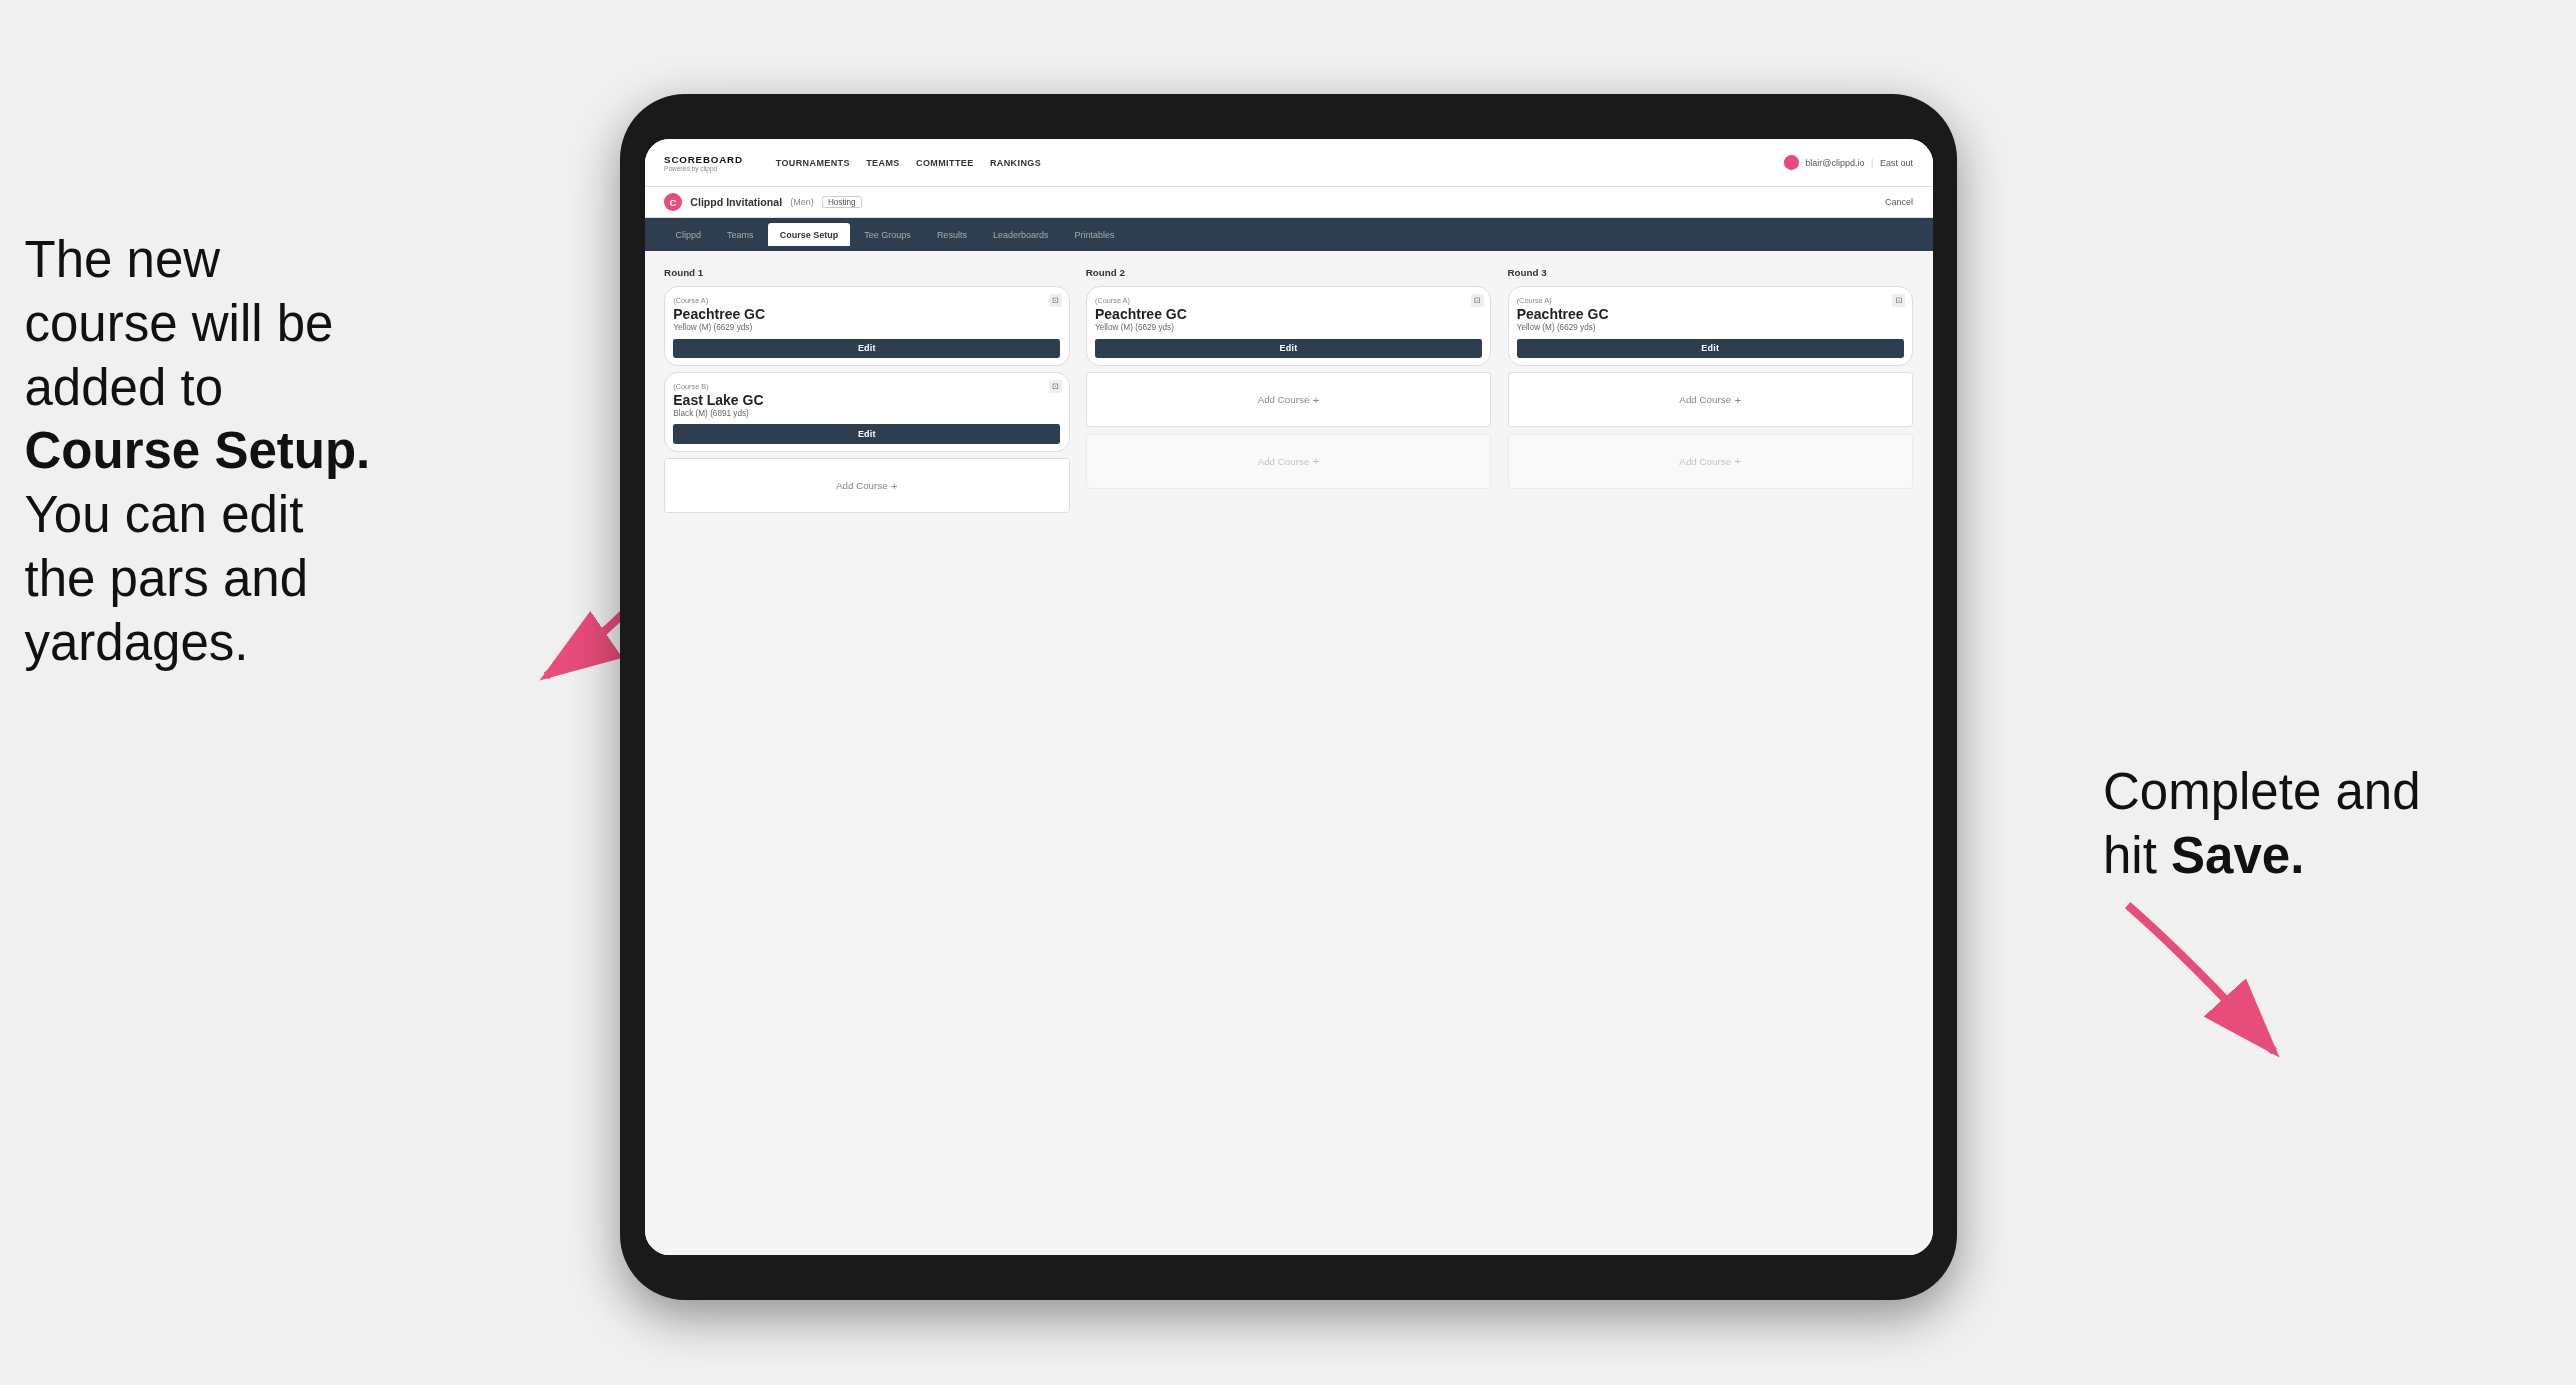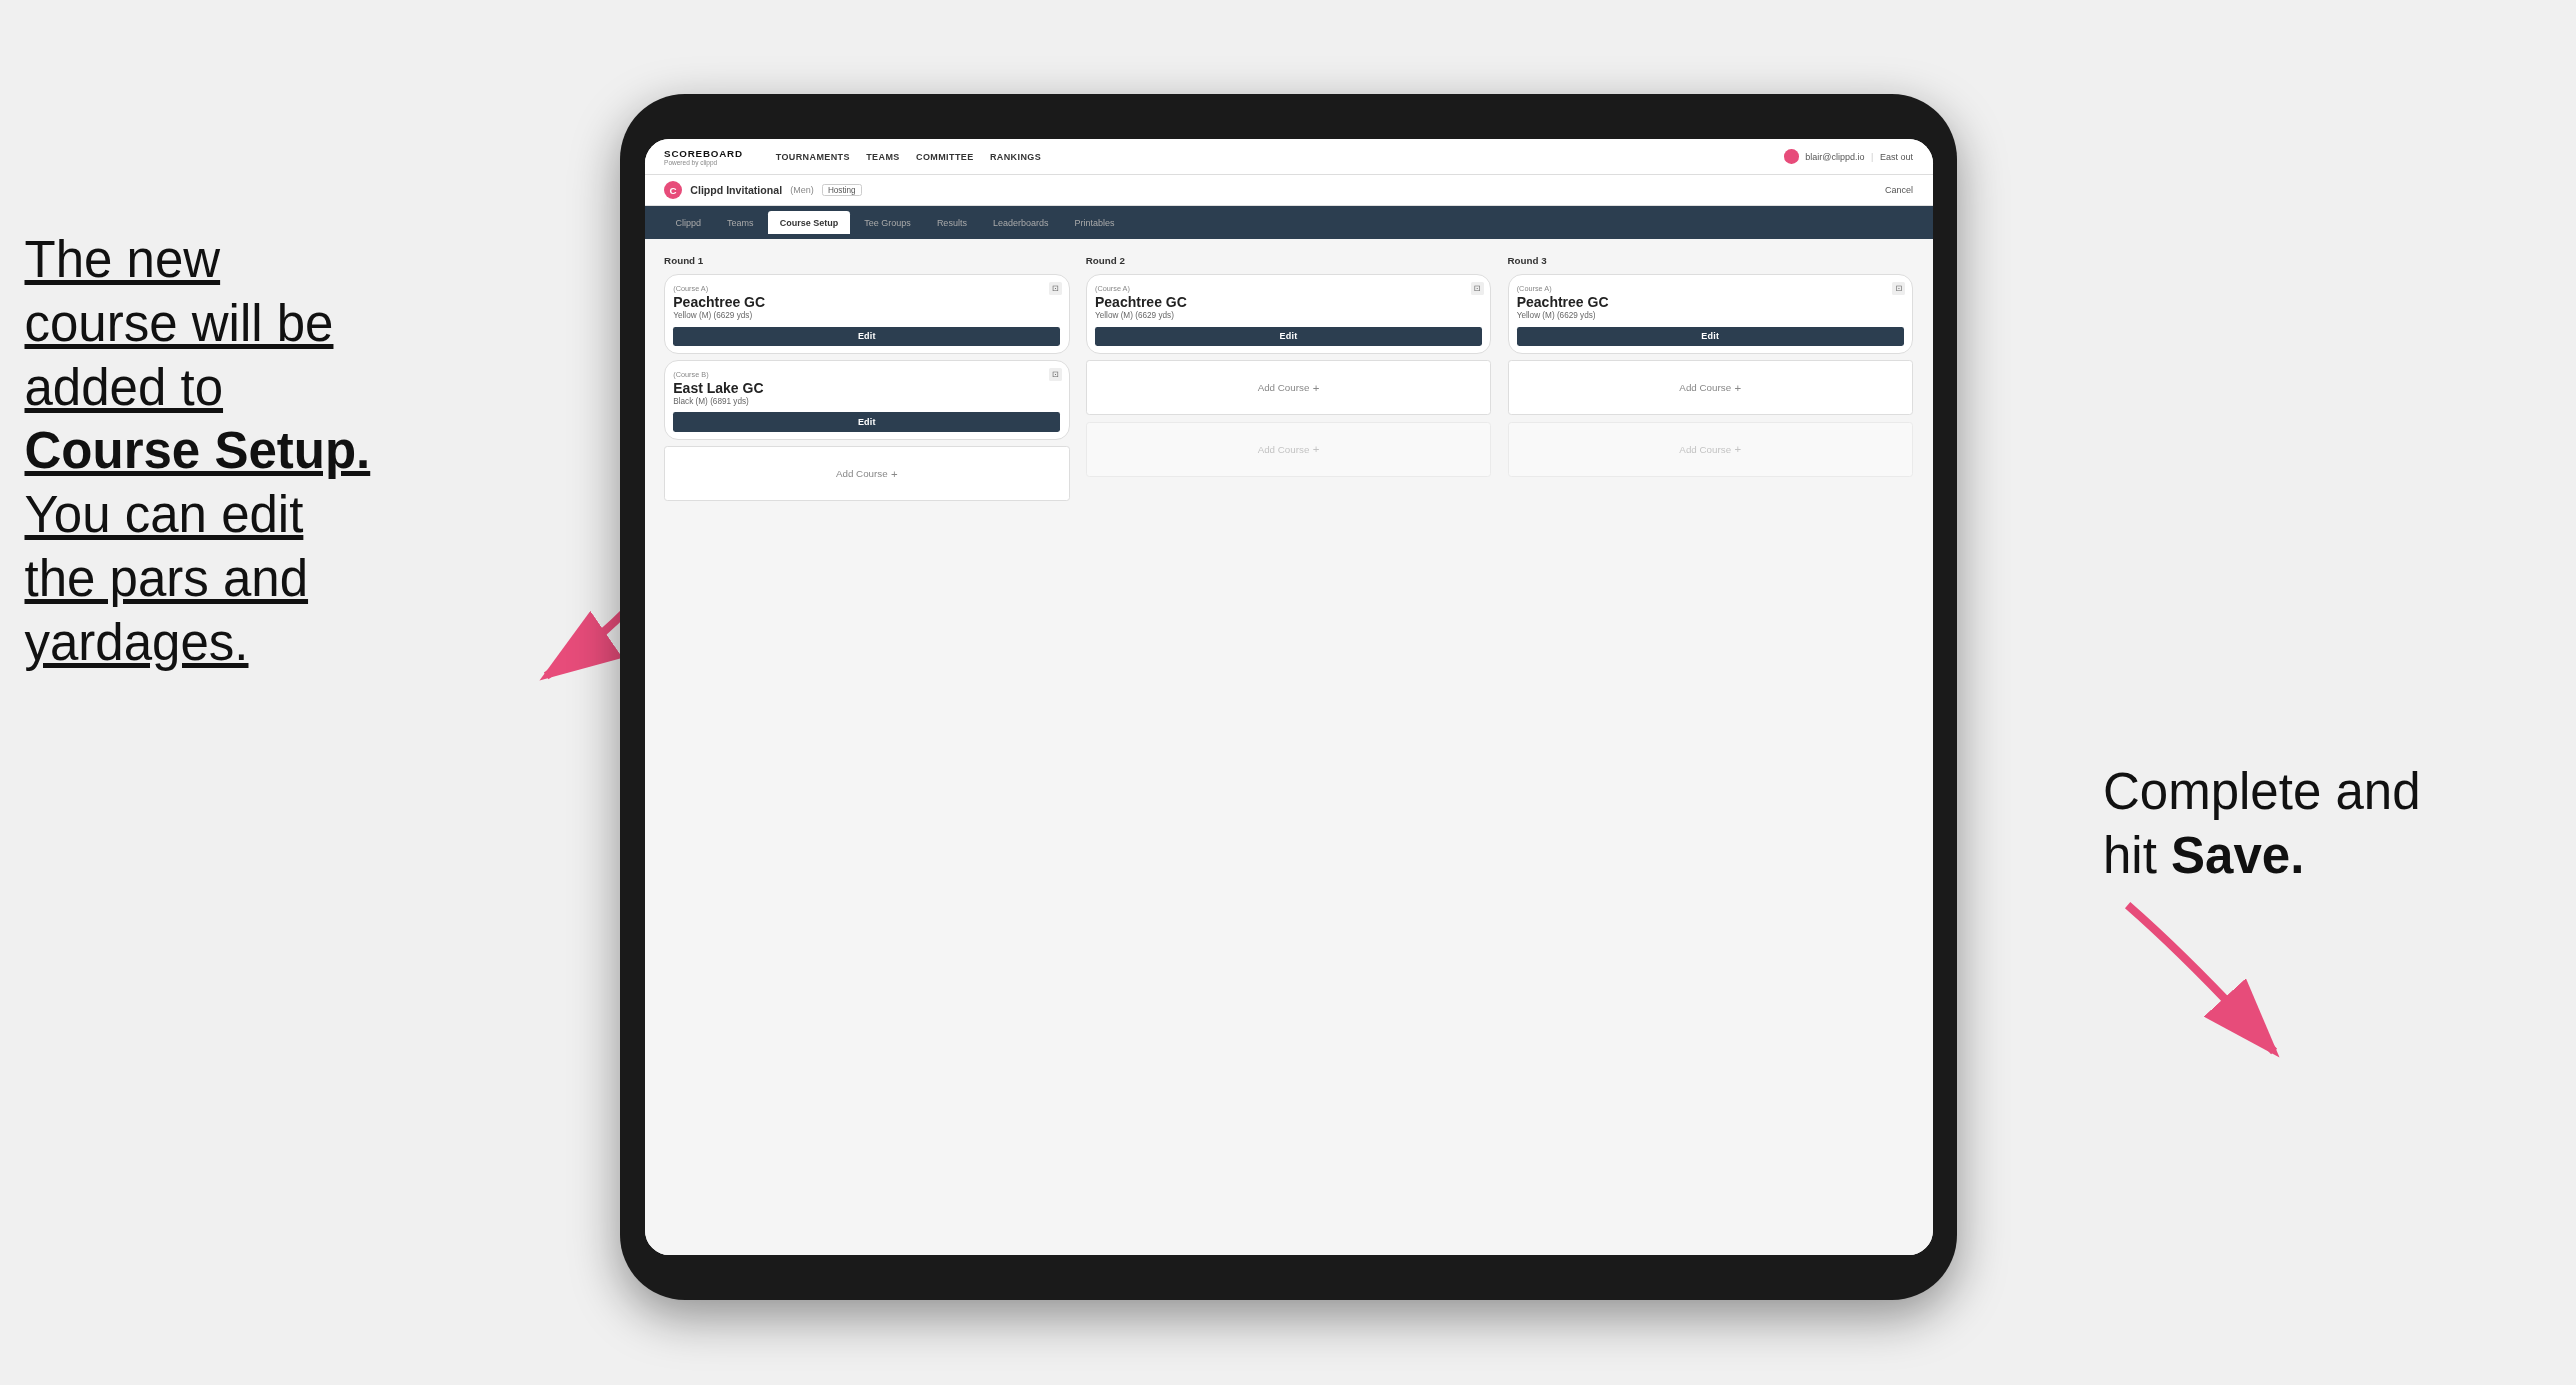--- a/index.html
+++ b/index.html
@@ -14,21 +14,20 @@
 
     
     .left-annotation {
       position: absolute;
       left: 24.5px;
       top: 228px;
       font-size: 51px;
       line-height: 1.25;
       color: #111;
       width: 473px;
-      text-decoration: underline;
     }
     .left-annotation strong { font-weight: 800; }
 
     
     .arrow-left {
       position: absolute;
       left: 481px;
       top: 505px;
       width: 228px;
       height: 179px;
@@ -78,21 +77,21 @@
       overflow: hidden;
       display: flex;
       flex-direction: column;
     }
 
     
     .top-nav {
       background: #fff;
       border-bottom: 0.8px solid #ddd;
       padding: 0 19.6px;
-      height: 36px;
+      height: 48px;
       display: flex;
       align-items: center;
       gap: 23px;
       flex-shrink: 0;
     }
 
     .logo-area {
       display: flex;
       flex-direction: column;
       margin-right: 9.8px;

